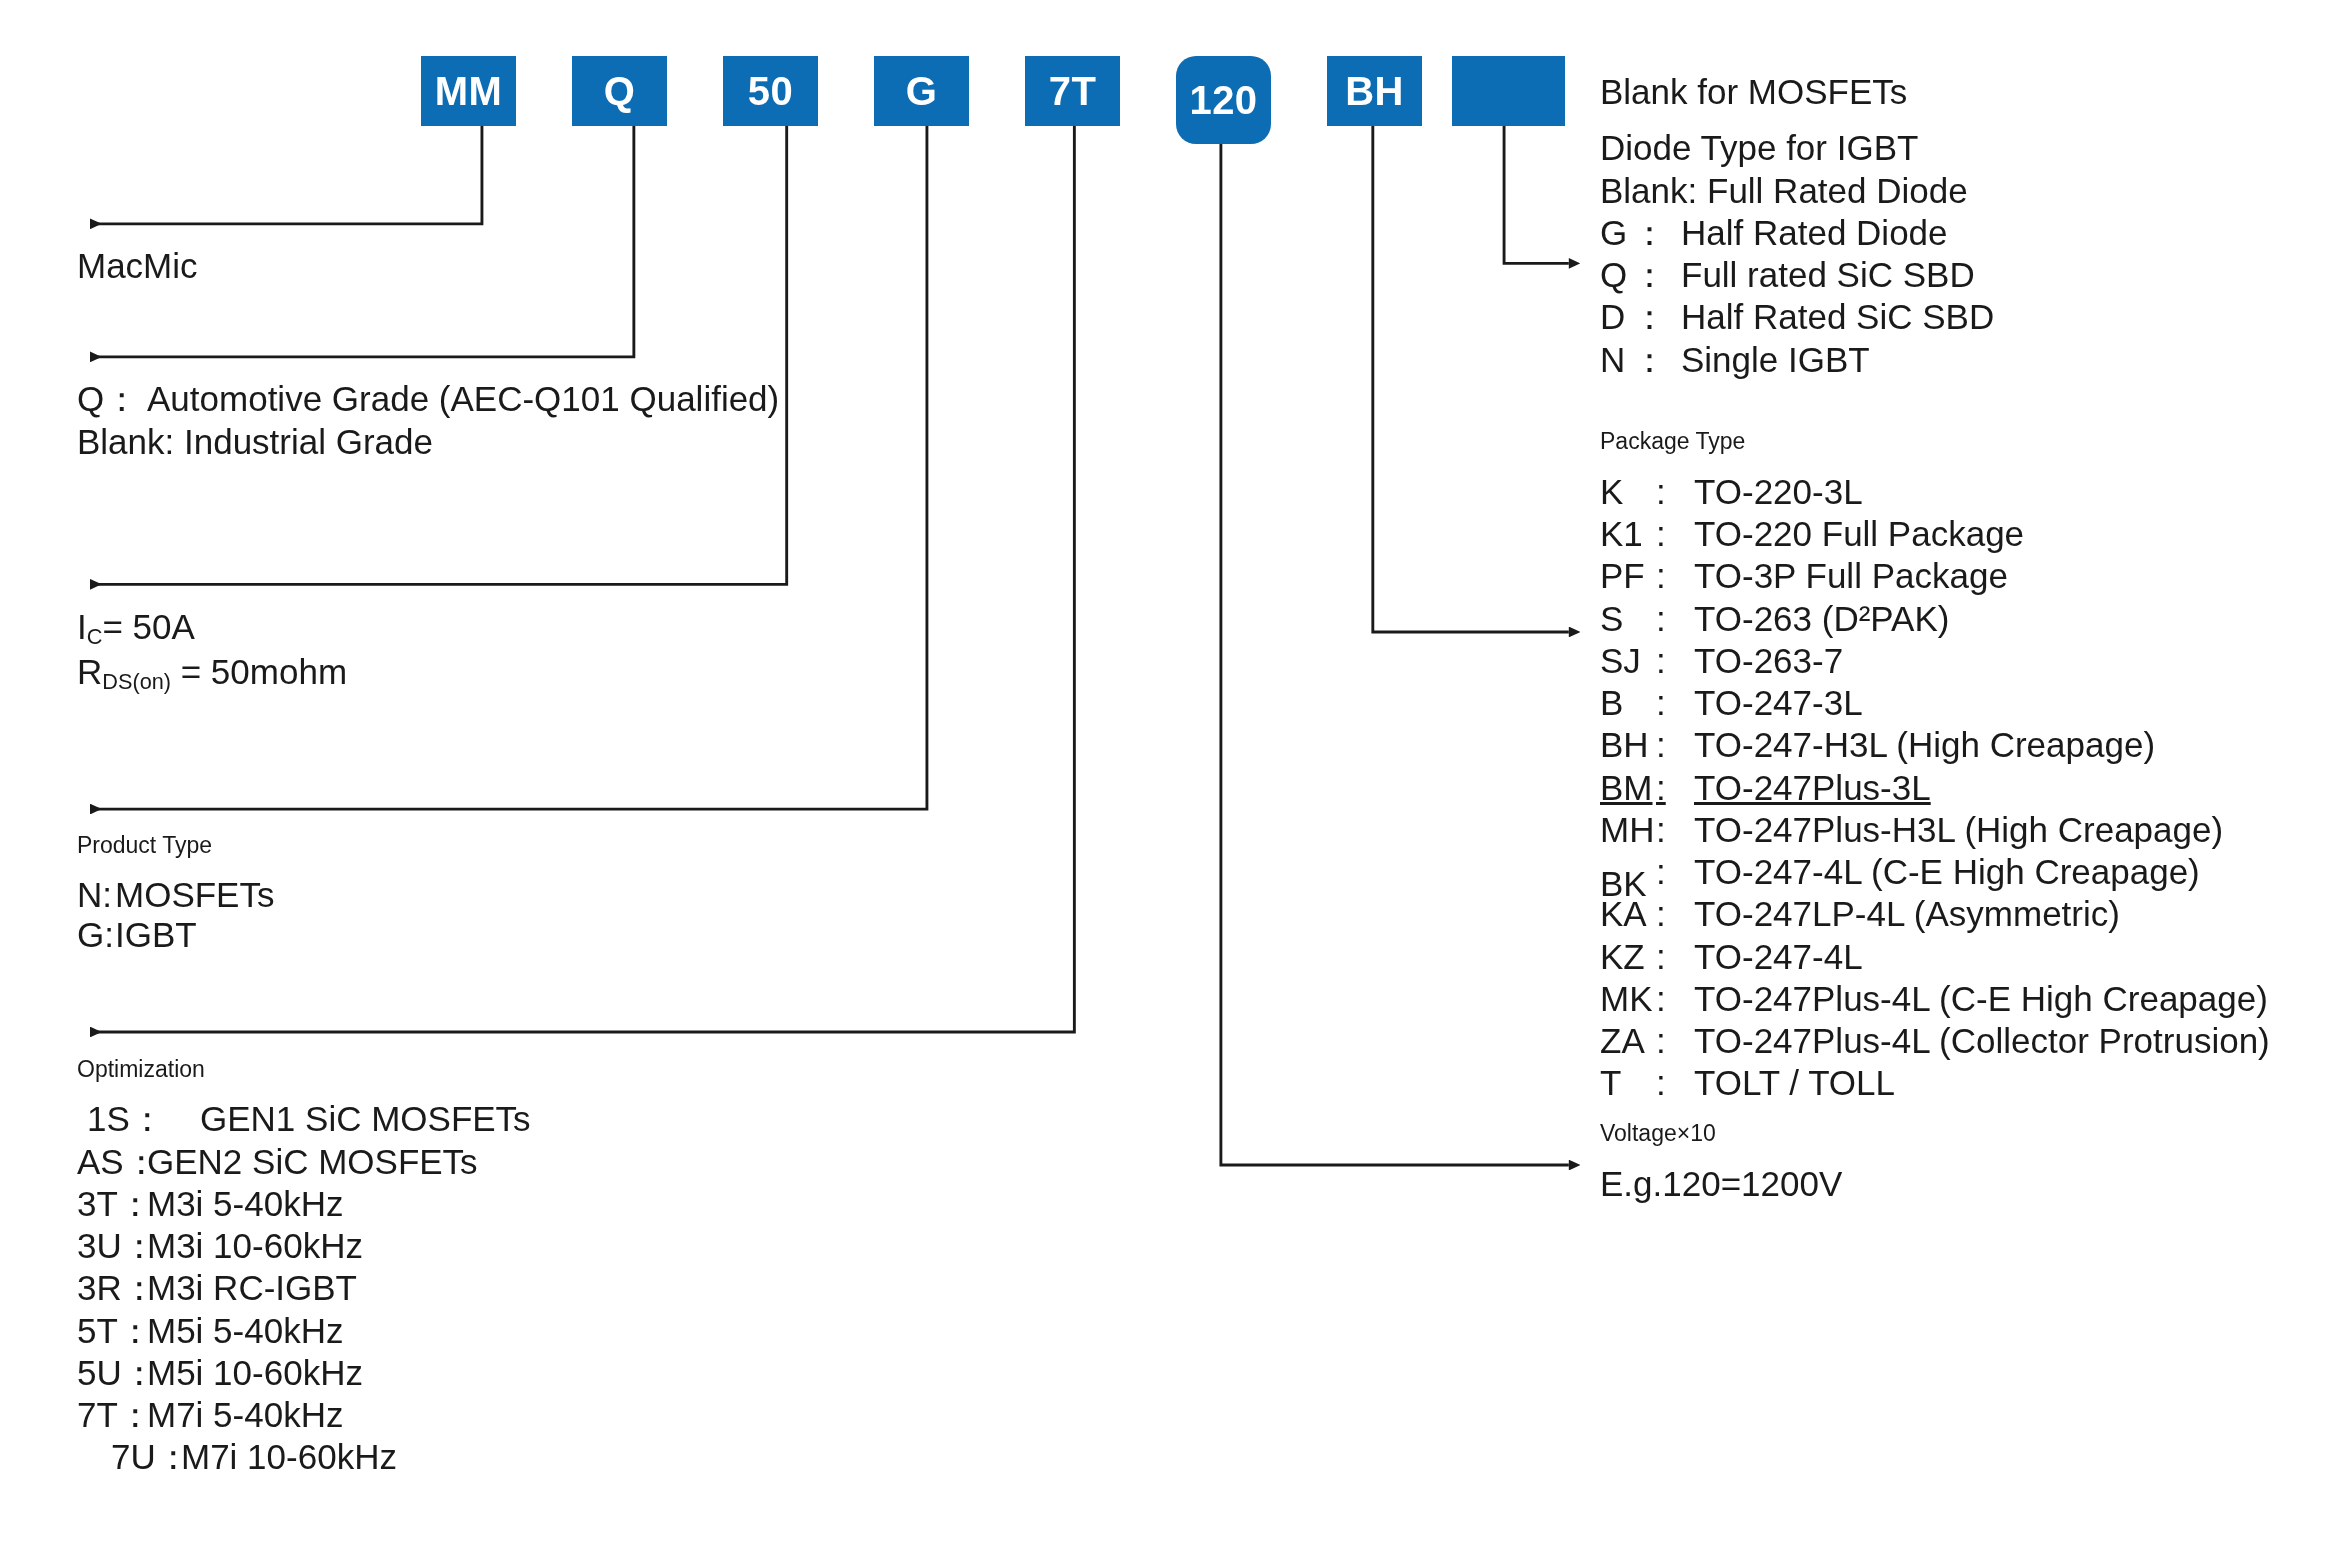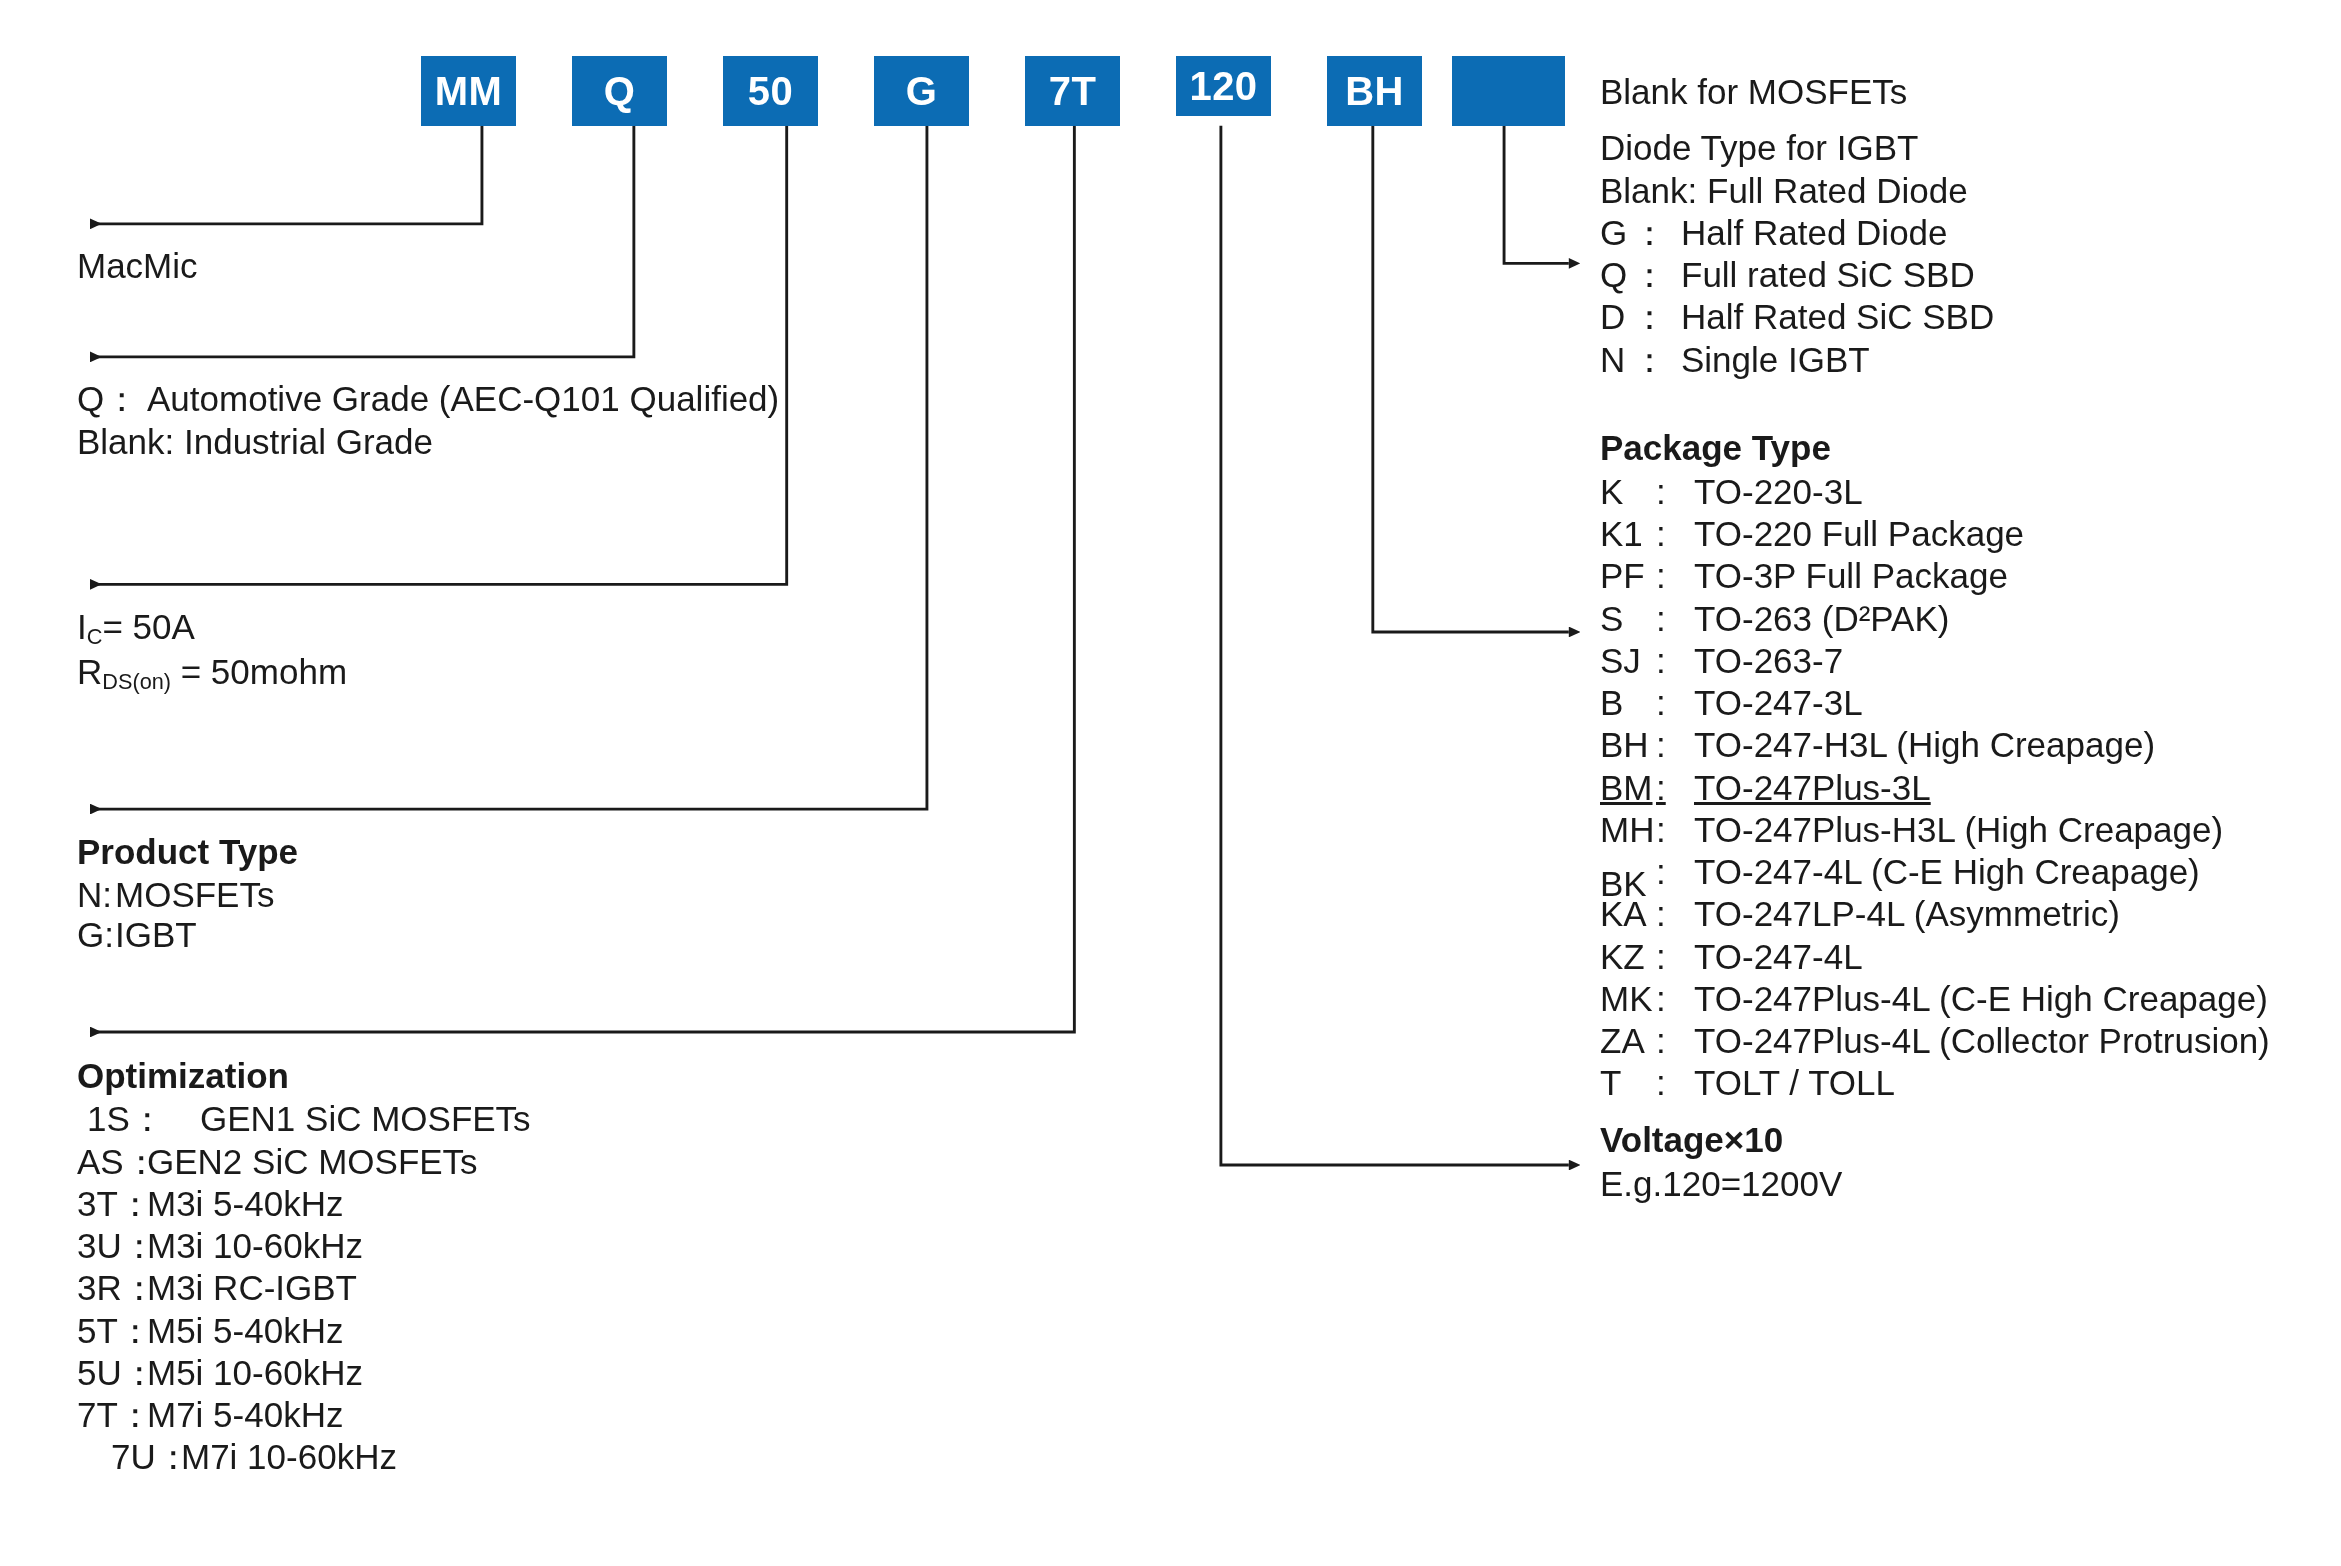--- a/index.html
+++ b/index.html
@@ -17,21 +17,21 @@
     color:#ffffff;
     font-weight:bold;
     font-size:40px;
     display:flex;align-items:center;justify-content:center;
     letter-spacing:0.4px;
     line-height:1;
   }
 
   .txt{position:absolute;white-space:nowrap;line-height:1.0;}
   .t-lbl{font-size:35px;}
-  .t-bold{font-size:35px;font-weight:bold;}
+  .t-bold{font-size:23px;font-weight:normal;}
 
   
   .row{position:absolute;white-space:nowrap;font-size:35px;line-height:1;display:flex;}
   .row .k{display:inline-block;}
   .row .c{display:inline-block;}
   .row .v{display:inline-block;}
 
   sub{font-size:0.62em;vertical-align:baseline;position:relative;top:0.22em;}
 </style>
 </head>
@@ -64,21 +64,21 @@
 
     <path d="M1673,140 L1673,293 L1745,293" marker-end="url(#arrR)"></path>
   </g>
 </svg>
 
 <div class="code-box" style="left:421px;top:56px;width:95px;height:70px;">MM</div>
 <div class="code-box" style="left:572px;top:56px;width:95px;height:70px;">Q</div>
 <div class="code-box" style="left:723px;top:56px;width:95px;height:70px;">50</div>
 <div class="code-box" style="left:874px;top:56px;width:95px;height:70px;">G</div>
 <div class="code-box" style="left:1025px;top:56px;width:95px;height:70px;">7T</div>
-<div class="code-box" style="left:1176px;top:56px;width:95px;height:60px;">120</div>
+<div class="code-box" style="left:1176px;top:56px;width:95px;height:88px;border-radius:20px;">120</div>
 <div class="code-box" style="left:1327px;top:56px;width:95px;height:70px;">BH</div>
 <div class="code-box" style="left:1452px;top:56px;width:113px;height:70px;"></div>
 
 <div class="txt t-lbl" style="left:77px;top:248px;">MacMic</div>
 
 <div class="txt t-lbl" style="left:77px;top:381px;">Q： Automotive Grade (AEC-Q101 Qualified)</div>
 <div class="txt t-lbl" style="left:77px;top:424px;">Blank: Industrial Grade</div>
 
 <div class="txt t-lbl" style="left:77px;top:609px;">
   <span>I</span><sub>C</sub><span>= 50A</span>

